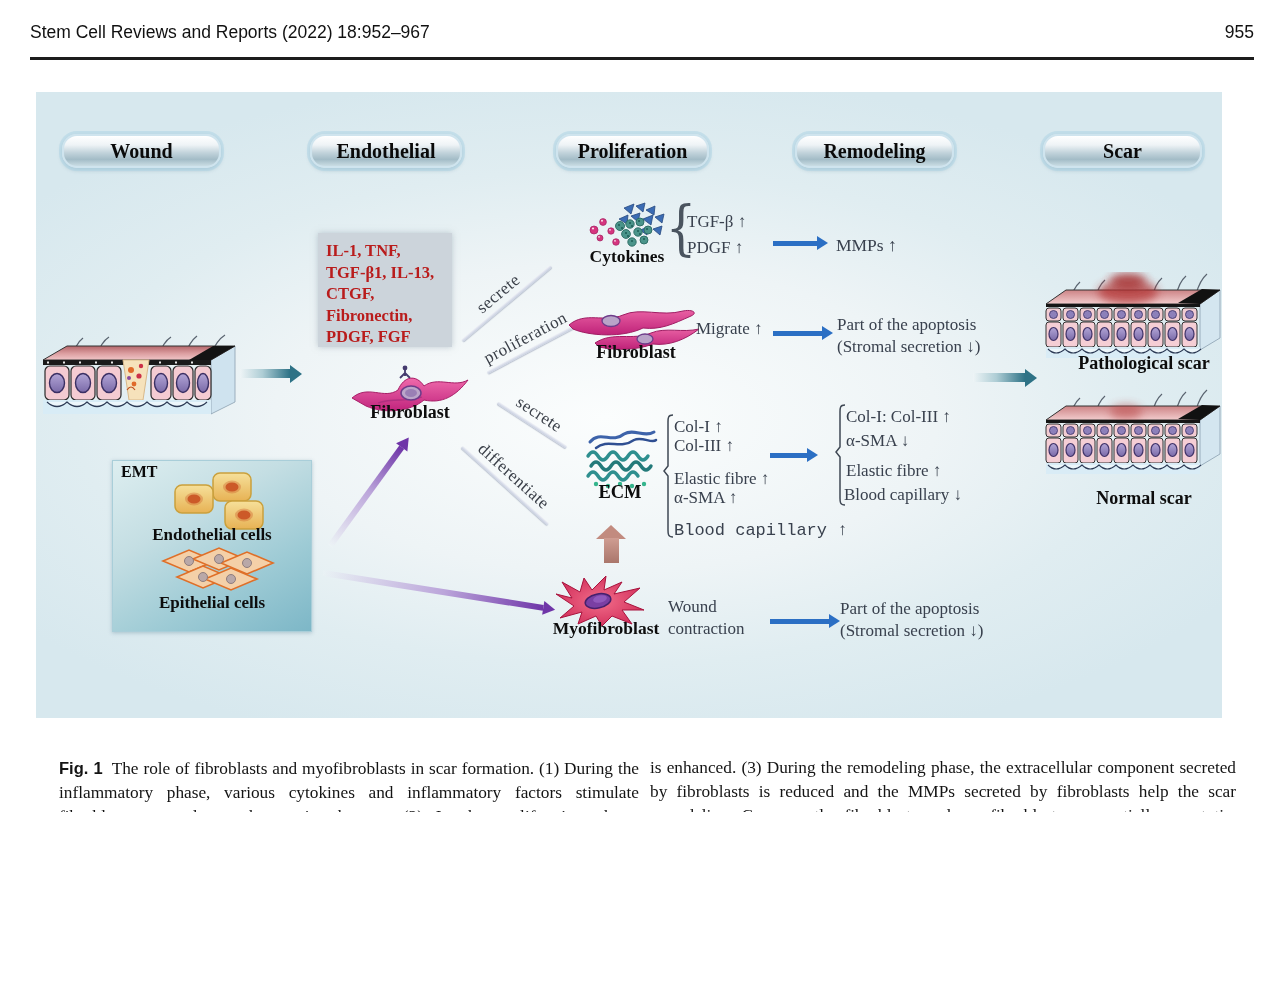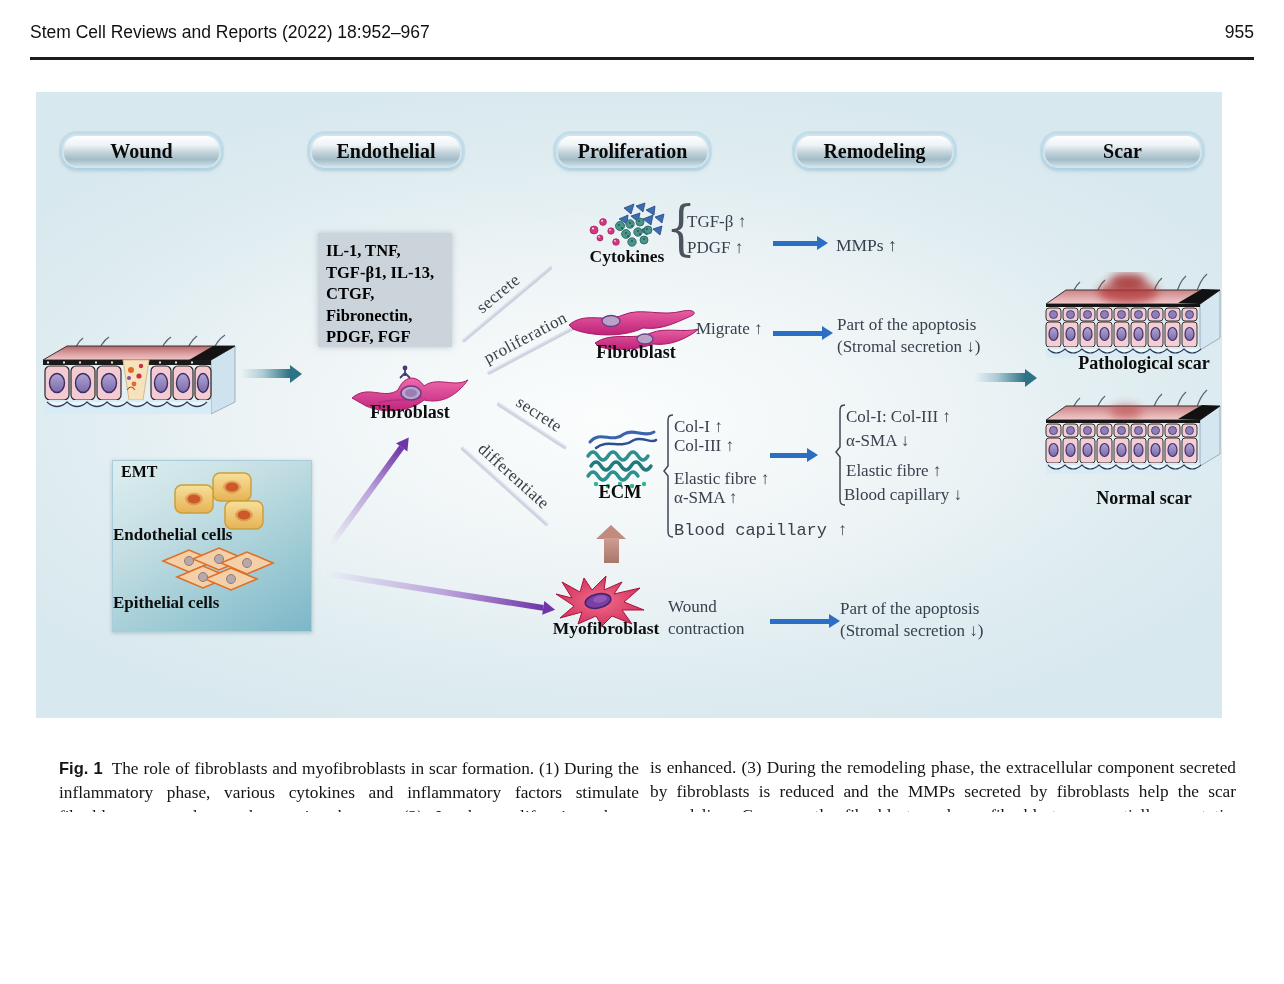--- a/index.html
+++ b/index.html
@@ -18,21 +18,21 @@
        background:linear-gradient(180deg,#ffffff 0%,#eef3f6 30%,#c3d4dc 55%,#a3bcc7 78%,#cadde4 100%);
        border:2px solid #cfe4ee;
        box-shadow:0 0 0 3px rgba(176,213,229,.55),0 2px 4px rgba(100,140,160,.45);
        display:flex;align-items:center;justify-content:center;
        font-weight:bold;font-size:20px;color:#0a0a0a;}
   .lbl-bold{position:absolute;font-weight:bold;color:#0d0d0d;text-align:center;}
   .anno{position:absolute;font-size:17px;color:#39414e;line-height:22px;}
   .preline{white-space:pre-line;}
   .factors-box{position:absolute;left:282px;top:141px;width:134px;height:114px;background:#ccd4db;
        box-shadow:0 0 6px rgba(140,155,170,.5);padding:7px 8px;box-sizing:border-box;
-       font-weight:bold;font-size:16.5px;line-height:21.5px;color:#000000;white-space:pre-line;}
+       font-weight:bold;font-size:16.5px;line-height:21.5px;color:#b91c1c;white-space:pre-line;}
   
   .diag{position:absolute;transform-origin:left bottom;display:flex;flex-direction:column;
         align-items:center;justify-content:flex-end;height:28px;}
   .diag .dlbl{font-size:17px;color:#3a3f48;letter-spacing:.5px;margin-bottom:3px;line-height:17px;}
   .diag .dline{width:100%;height:3.5px;border-radius:2px;
         background:linear-gradient(180deg,#f0f2f7,#c6cddf);box-shadow:0 1px 1px rgba(120,130,160,.45);}
   
   .arrow-h{position:absolute;height:5px;background:#2b6fc4;}
   .arrow-h::after{content:"";position:absolute;right:-11px;top:-5px;border-left:11px solid #2b6fc4;
         border-top:7.5px solid transparent;border-bottom:7.5px solid transparent;}
@@ -48,21 +48,21 @@
   .arrow-up .shaft{position:absolute;left:8px;top:13px;width:15px;height:25px;
         background:linear-gradient(180deg,#cf9d92,#aa766b);}
   .arrow-up .head{position:absolute;left:0;top:0;border-bottom:14px solid #c28b7f;
         border-left:15px solid transparent;border-right:15px solid transparent;}
   .brace{position:absolute;font-family:"DejaVu Serif",serif;color:#4a545f;font-weight:400;}
   
   .emt-box{position:absolute;left:76px;top:368px;width:198px;height:170px;
         background:linear-gradient(150deg,#ddeef0 0%,#c4dee3 35%,#9ecbd5 68%,#7db7c7 100%);
         border:1px solid #a9ced9;box-shadow:0 1px 4px rgba(90,130,150,.4);}
   .emt-title{position:absolute;left:8px;top:2px;font-weight:bold;font-size:16px;color:#0a0a0a;}
-  .emt-lbl{position:absolute;left:0;width:100%;text-align:left;font-weight:bold;font-size:17px;color:#0d0d0d;}
+  .emt-lbl{position:absolute;left:0;width:100%;text-align:center;font-weight:bold;font-size:17px;color:#0d0d0d;}
   
   .cap-col{position:absolute;top:756px;text-align:justify;font-size:17.3px;line-height:24.2px;color:#141414;}
   .cap-left{left:30px;width:580px;margin-left:29px;}
   .cap-right{left:650px;width:586px;}
   .fig-tag{font-family:"Liberation Sans",sans-serif;font-weight:bold;font-size:16.5px;margin-right:9px;}
 </style>
 </head>
 <body>
 
 <div class="page">

